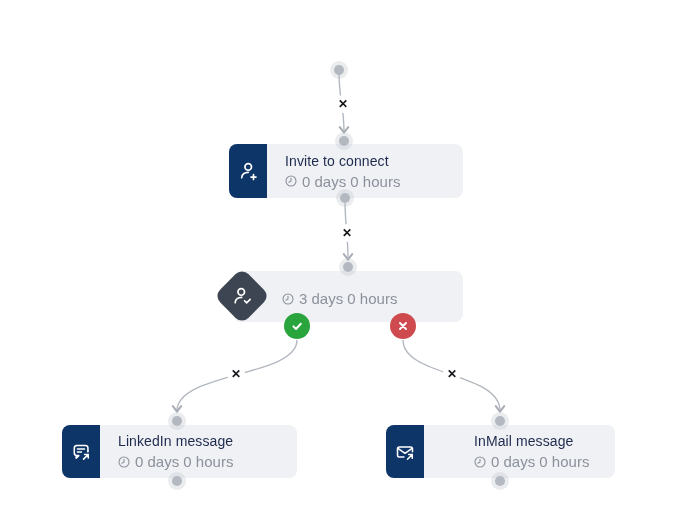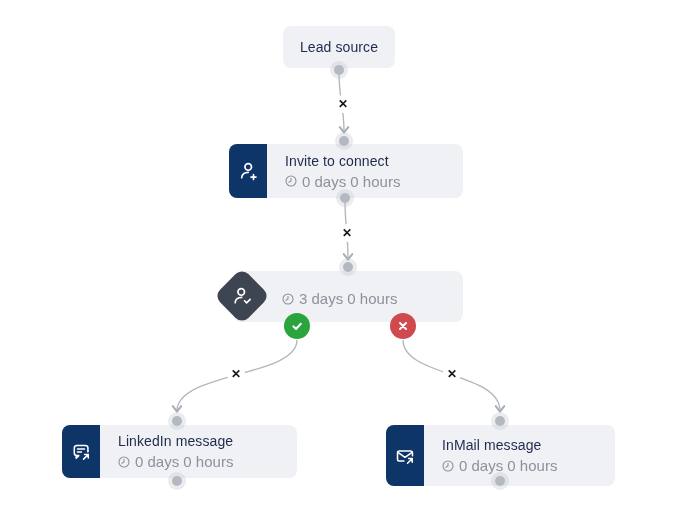--- a/index.html
+++ b/index.html
@@ -66,23 +66,20 @@
       <marker id="arrow" markerWidth="8" markerHeight="8" refX="5" refY="4" orient="auto">
         <path d="M1.5,1 L5.5,4 L1.5,7" fill="none" stroke="#a7acb5" stroke-width="1.4" stroke-linecap="round" stroke-linejoin="round"></path>
       </marker>
     </defs>
     <path d="M 339 72 C 339 100, 344 106, 344 132" fill="none" stroke="var(--edge)" stroke-width="1.4" marker-end="url(#arrow)"></path>
     <path d="M 345 200 C 345 226, 348 234, 348 259" fill="none" stroke="var(--edge)" stroke-width="1.4" marker-end="url(#arrow)"></path>
     <path d="M 297 340 C 297 377, 177 372, 177 411" fill="none" stroke="var(--edge)" stroke-width="1.4" marker-end="url(#arrow)"></path>
     <path d="M 403 340 C 403 377, 500 372, 500 411" fill="none" stroke="var(--edge)" stroke-width="1.4" marker-end="url(#arrow)"></path>
   </svg>
 
-  <div class="card lead-card" style="left:283px; top:26px; width:112px; height:42px;">
-    <div class="node-title">Lead source</div>
-  </div>
 
   <div class="card" style="left:229px; top:144px; width:234px; height:54px;">
     <div class="icon-box">
       <svg width="22" height="22" viewBox="0 0 20 20" fill="none" stroke="#ffffff" stroke-width="1.5" stroke-linecap="round">
         <circle cx="10.2" cy="6.3" r="3"></circle>
         <path d="M4.3 16.2 C4.3 12.9 7 11.2 10.3 11.2"></path>
         <path d="M15 13.2 v4.6 M12.7 15.5 h4.6"></path>
       </svg>
     </div>
     <div class="node-text">
@@ -131,21 +128,21 @@
       <div class="node-delay">
         <svg width="12" height="12" viewBox="0 0 12 12" fill="none" stroke="#8b919c" stroke-width="1.1" stroke-linecap="round">
           <circle cx="6" cy="6" r="5"></circle>
           <path d="M6 3.4 V6 L3.9 7.2"></path>
         </svg>
         <span>0 days 0 hours</span>
       </div>
     </div>
   </div>
 
-  <div class="card" style="left:386px; top:425px; width:229px; height:61px;">
+  <div class="card" style="left:386px; top:425px; width:229px; height:53px;gap:32px;">
     <div class="icon-box">
       <svg width="22" height="22" viewBox="0 0 20 20" fill="none" stroke="#ffffff" stroke-width="1.4" stroke-linecap="round" stroke-linejoin="round">
         <path d="M16.8 10 V7 a1.6 1.6 0 0 0 -1.6 -1.6 H4.8 A1.6 1.6 0 0 0 3.2 7 v6 a1.6 1.6 0 0 0 1.6 1.6 H9"></path>
         <path d="M3.6 6.6 L10 11.2 L16.4 6.6"></path>
         <path d="M12.3 16.6 L16.6 12.3" stroke="var(--navy)" stroke-width="3.4"></path>
         <path d="M12.3 16.6 L16.6 12.3 M13.3 12.3 h3.3 v3.3"></path>
       </svg>
     </div>
     <div class="node-text">
       <div class="node-title">InMail message</div>

